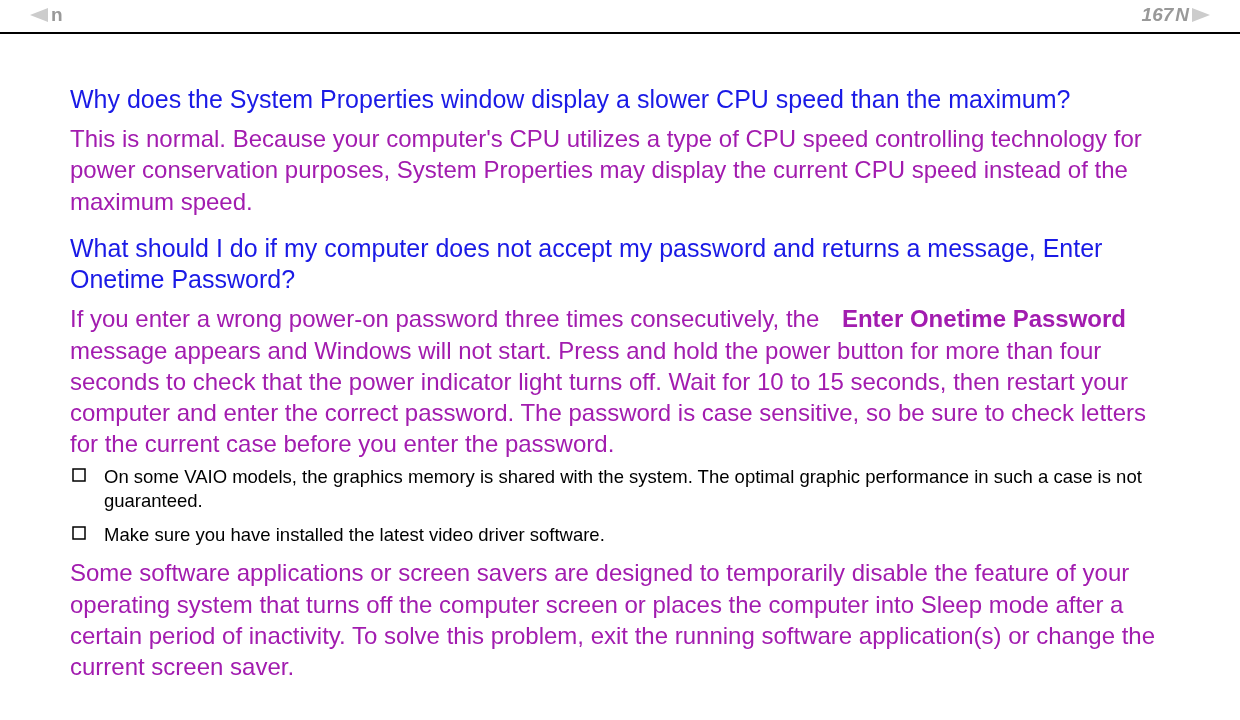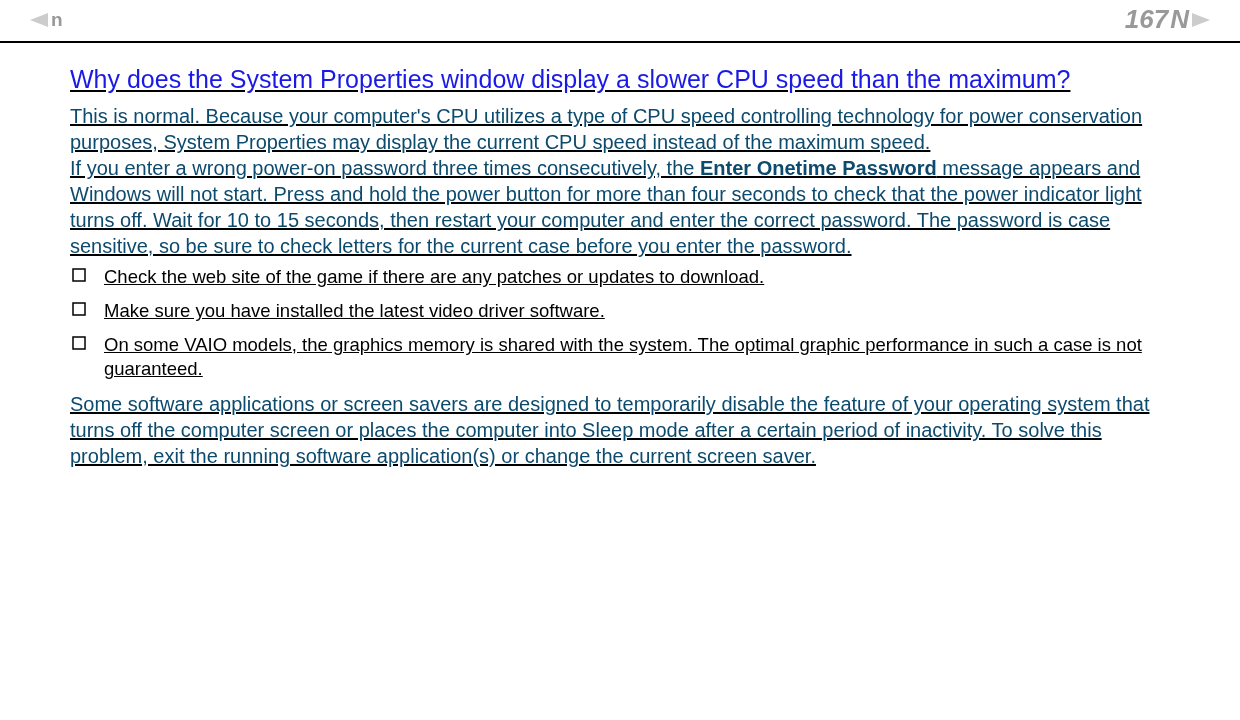--- a/index.html
+++ b/index.html
@@ -22,21 +22,21 @@
       display: flex;
       align-items: center;
       color: #999;
       font-size: 19px;
       font-weight: bold;
     }
     .header-right {
       display: flex;
       align-items: center;
       color: #999;
-      font-size: 26px;
+      font-size: 19px;
       font-weight: bold;
       font-style: italic;
     }
     .tri-left {
       width: 0; height: 0;
       border-top: 7px solid transparent;
       border-bottom: 7px solid transparent;
       border-right: 18px solid #ccc;
       margin-right: 3px;
     }
@@ -45,41 +45,41 @@
       border-top: 7px solid transparent;
       border-bottom: 7px solid transparent;
       border-left: 18px solid #ccc;
       margin-left: 3px;
     }
     .page-num {
       font-style: italic;
       margin: 0 2px;
     }
     .content {
-      padding: 3px 70px 0 70px;
-      text-decoration: underline;
+      padding: 32px 70px 0 70px;
     }
     .section-heading {
       color: #1a1ae6;
       font-size: 25px;
       font-weight: normal;
       margin-top: 16px;
       margin-bottom: 8px;
       line-height: 1.25;
     }
     .section-heading:first-child {
       margin-top: 18px;
     }
     .body-text {
-      font-size: 20px;
+      font-size: 24px;
       line-height: 1.3;
-      color: #0c4a6e;
+      color: #a21caf;
     }
     .body-text .bold {
       font-weight: bold;
+      margin-left: 16px;
     }
     .list {
       margin-top: 6px;
     }
     .list-item {
       display: flex;
       align-items: flex-start;
       font-size: 18.5px;
       line-height: 1.3;
       margin-bottom: 10px;
@@ -111,46 +111,39 @@
     <span>N</span>
     <span class="tri-right"></span>
   </div>
 </div>
 
 <div class="content">
 
   <h2 class="section-heading">Why does the System Properties window display a slower CPU speed than the maximum?</h2>
   <p class="body-text">This is normal. Because your computer's CPU utilizes a type of CPU speed controlling technology for power conservation purposes, System Properties may display the current CPU speed instead of the maximum speed.</p>
 
+  <h2 class="section-heading">What should I do if my computer does not accept my password and returns a message, Enter Onetime Password?</h2>
   <p class="body-text">
     <span>If you enter a wrong power-on password three times consecutively, the </span><span class="bold">Enter Onetime Password</span><span> message appears and Windows will not start. Press and hold the power button for more than four seconds to check that the power indicator light turns off. Wait for 10 to 15 seconds, then restart your computer and enter the correct password. The password is case sensitive, so be sure to check letters for the current case before you enter the password.</span>
   </p>
 
   <div class="list">
     <div class="list-item">
       <span class="list-bullet">
         <svg width="14" height="14" viewBox="0 0 14 14">
             <rect x="1" y="1" width="12" height="12" fill="none" stroke="#000" stroke-width="1.5"></rect>
           </svg>
       </span>
-      <span class="list-text">Check the web site of the game if there are any patches or updates to download.</span>
+      <span class="list-text">On some VAIO models, the graphics memory is shared with the system. The optimal graphic performance in such a case is not guaranteed.</span>
     </div>
     <div class="list-item">
       <span class="list-bullet">
         <svg width="14" height="14" viewBox="0 0 14 14">
             <rect x="1" y="1" width="12" height="12" fill="none" stroke="#000" stroke-width="1.5"></rect>
           </svg>
       </span>
       <span class="list-text">Make sure you have installed the latest video driver software.</span>
     </div>
-    <div class="list-item">
-      <span class="list-bullet">
-        <svg width="14" height="14" viewBox="0 0 14 14">
-            <rect x="1" y="1" width="12" height="12" fill="none" stroke="#000" stroke-width="1.5"></rect>
-          </svg>
-      </span>
-      <span class="list-text">On some VAIO models, the graphics memory is shared with the system. The optimal graphic performance in such a case is not guaranteed.</span>
-    </div>
   </div>
 
   <p class="body-text">Some software applications or screen savers are designed to temporarily disable the feature of your operating system that turns off the computer screen or places the computer into Sleep mode after a certain period of inactivity. To solve this problem, exit the running software application(s) or change the current screen saver.</p>
 
 </div>
 
 </body></html>

